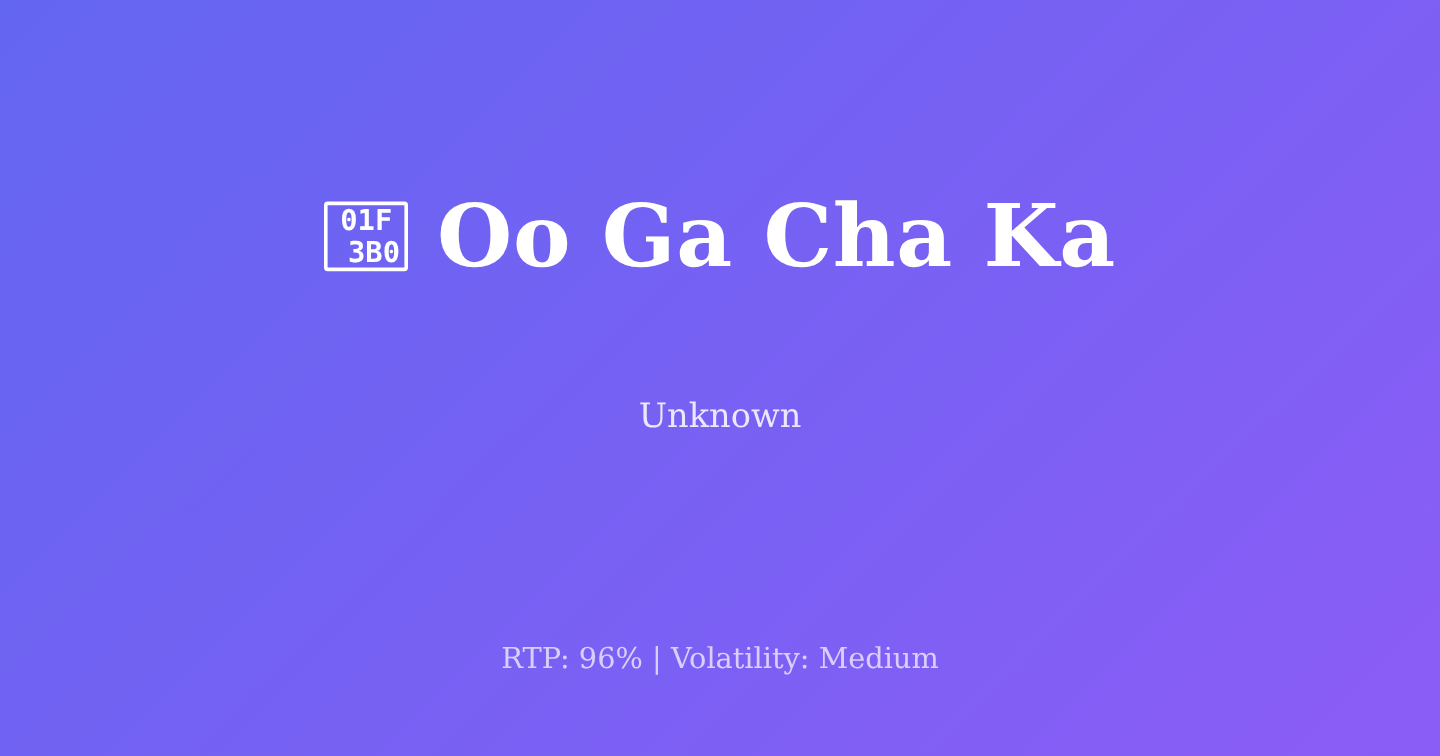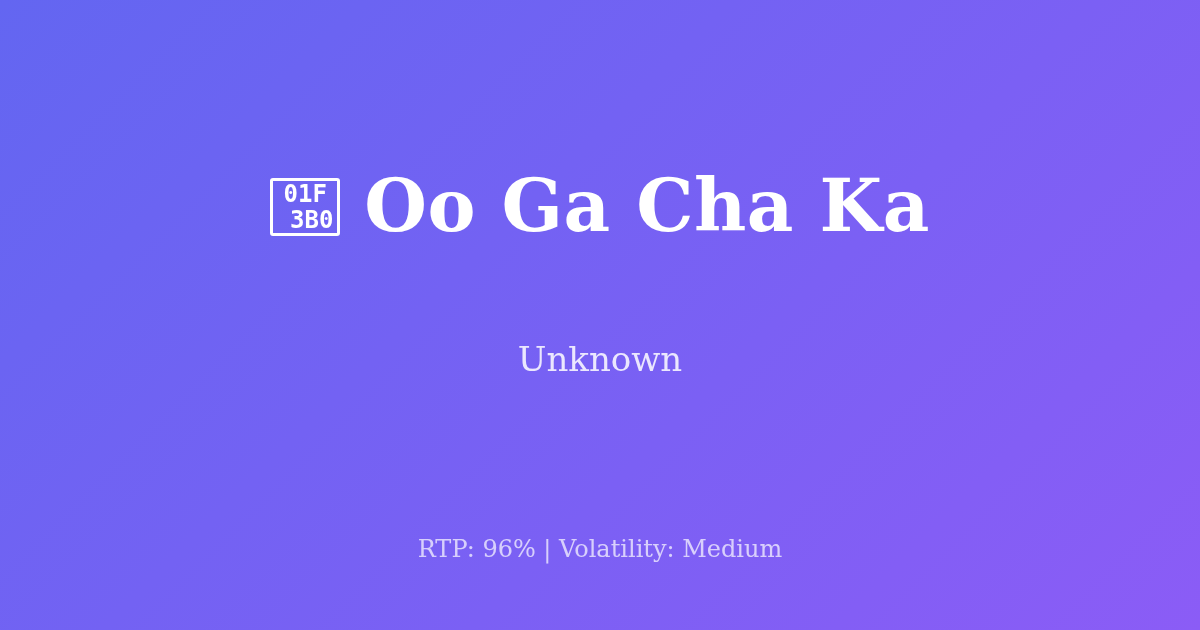--- a/index.html
+++ b/index.html
@@ -25,21 +25,21 @@
     align-items: center;
     justify-content: flex-start;
     overflow: hidden;
   }
 
   
   .hero {
     position: absolute;
     left: 0;
     right: 0;
-    top: 14px;
+    top: 1px;
     height: 470px;
     display: flex;
     flex-direction: column;
     align-items: center;
     justify-content: center;
     padding: 0 48px;
     box-sizing: border-box;
   }
 
   .title-row {
@@ -85,21 +85,21 @@
     font-weight: 700;
     color: #ffffff;
     line-height: 1.12;
     letter-spacing: 0.5px;
     white-space: nowrap;
     text-align: left;
   }
 
   .card-subtitle {
     margin-top: 44px;
-    font-size: 34px;
+    font-size: 28px;
     font-weight: 400;
     color: rgba(255, 255, 255, 0.85);
     line-height: 1.2;
     text-align: center;
   }
 
   
   .card-footer {
     position: absolute;
     left: 0;

